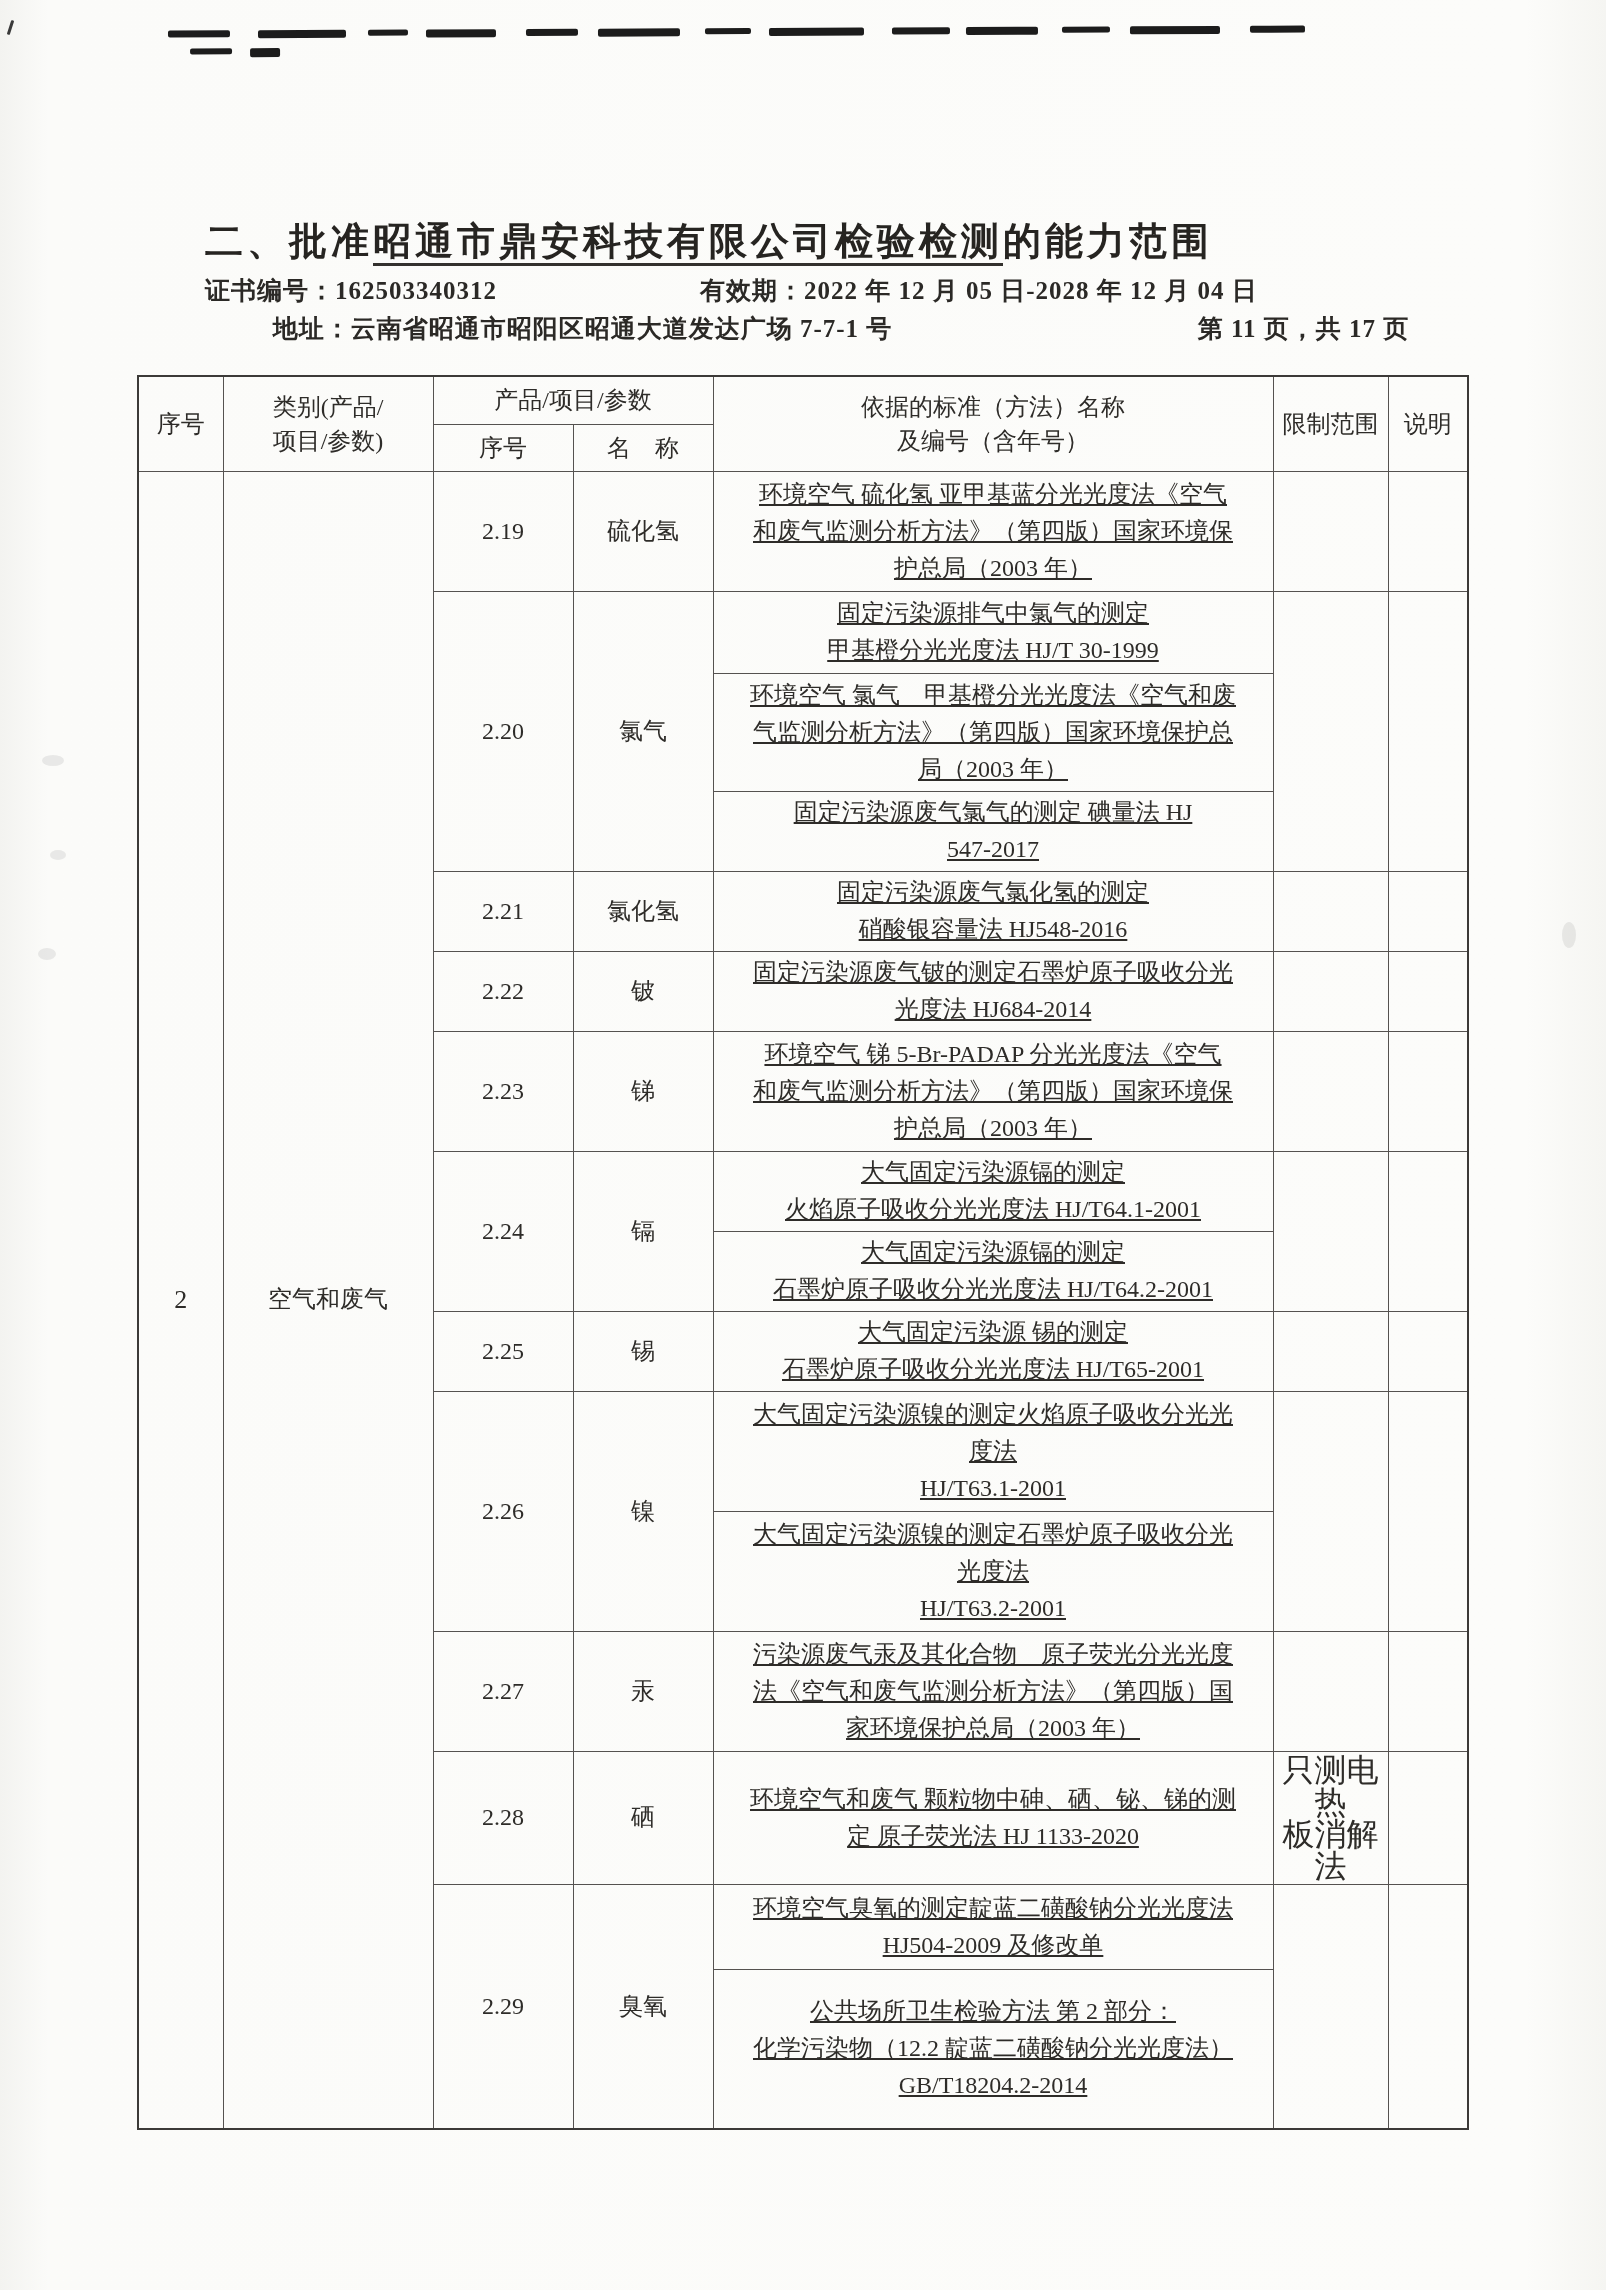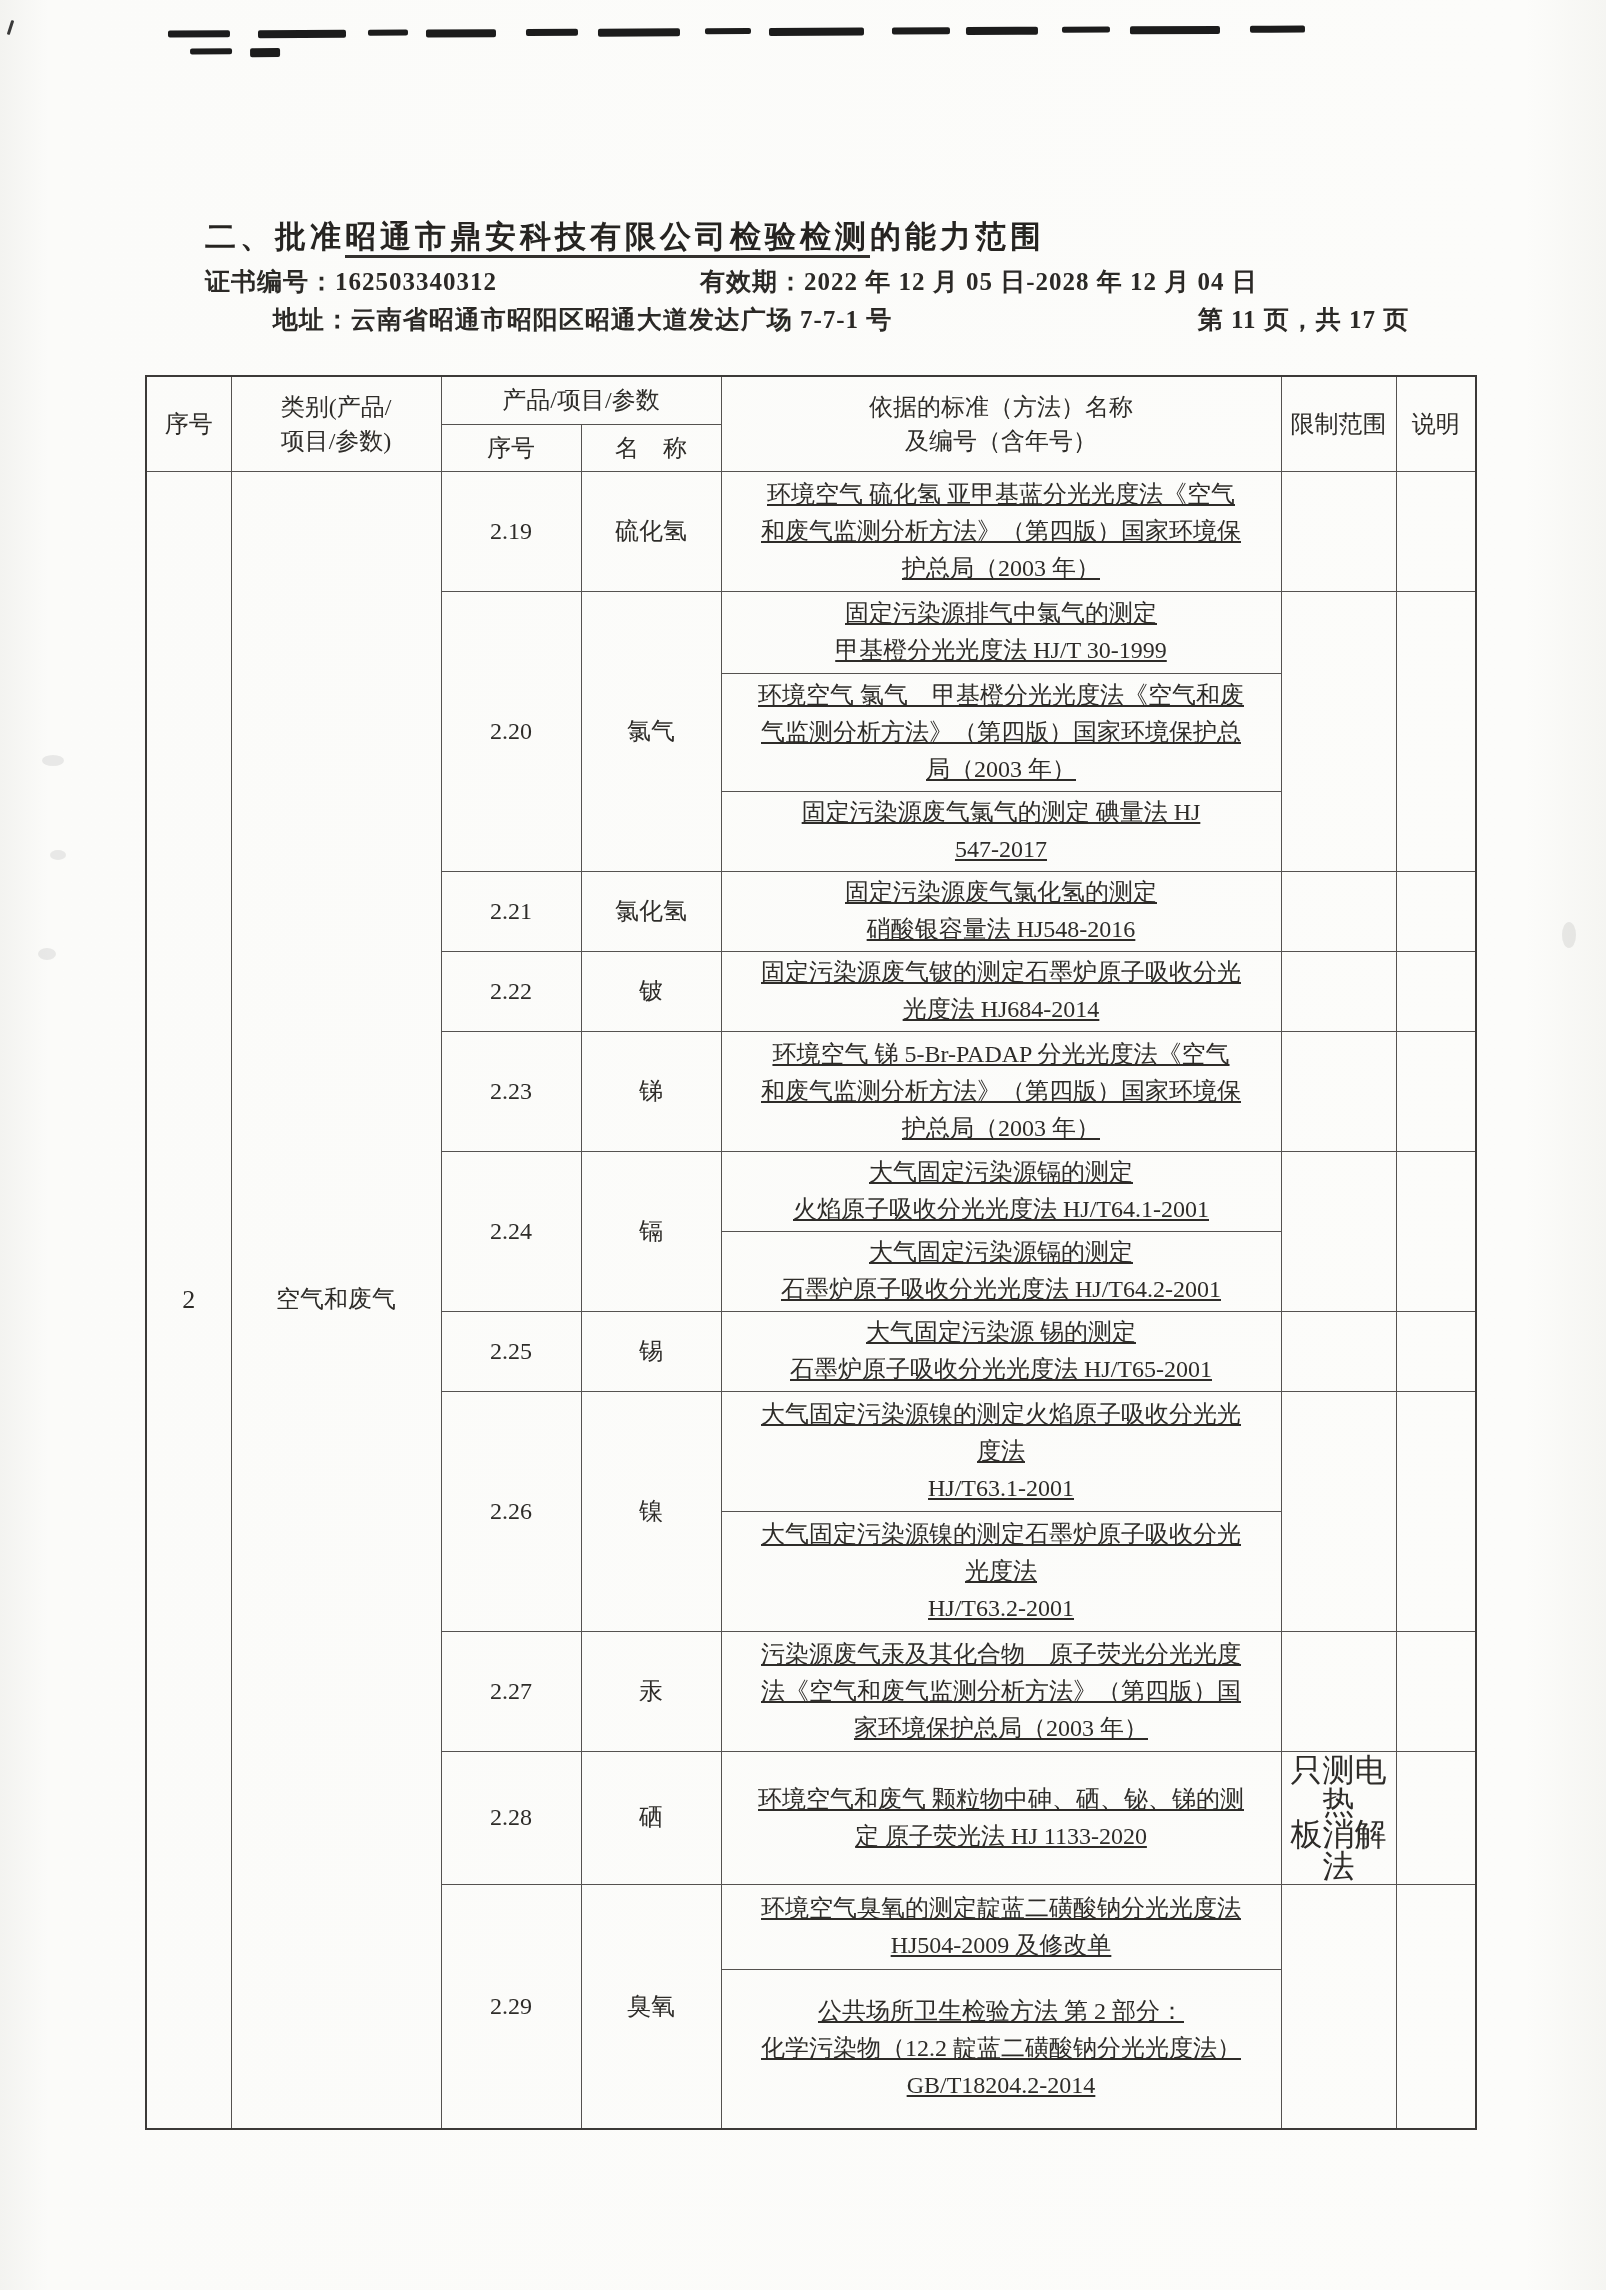--- a/index.html
+++ b/index.html
@@ -15,33 +15,33 @@
   }
   
   .scan-dashes{position:absolute;top:28px;left:168px;width:1180px;height:16px;transform:rotate(-0.25deg);}
   .scan-dashes span{display:inline-block;background:#1c1c1c;border-radius:2px;vertical-align:top;}
   .corner-mark{position:absolute;top:20px;left:9px;width:3px;height:15px;background:#3a3a3a;transform:rotate(18deg);border-radius:1px;}
   .smudge{position:absolute;background:#8a8a86;border-radius:50%;opacity:.16;}
   
   .doc-header{position:absolute;top:216px;left:205px;width:1272px;}
   .doc-title{
     font-family:"Liberation Sans","DejaVu Sans",sans-serif;
-    font-weight:700;font-size:31px;letter-spacing:4px;color:#262421;
+    font-weight:700;font-size:38px;letter-spacing:4px;color:#262421;
     white-space:nowrap;
   }
   .doc-title .u{border-bottom:3px solid #33312e;padding-bottom:1px;}
   .meta-line{display:flex;font-size:25px;font-weight:600;letter-spacing:1px;color:#2b2926;}
   .meta-line.l2{margin-top:7px;}
   .meta-line.l3{margin-top:5px;justify-content:center;}
   .meta-left2{flex:0 0 495px;white-space:nowrap;}
   .meta-left3{flex:0 0 925px;white-space:nowrap;}
   .meta-right{white-space:nowrap;}
   
   table.cap{
-    position:absolute;top:375px;left:145px;
+    position:absolute;top:375px;left:137px;
     width:1330px;border-collapse:collapse;table-layout:fixed;
     border:2px solid #3c3a38;
     font-size:24px;line-height:37px;color:#2e2c29;
   }
   table.cap th,table.cap td{
     border:1px solid #555250;
     text-align:center;vertical-align:middle;
     white-space:pre-line;
     padding:2px 8px;
     overflow:hidden;

